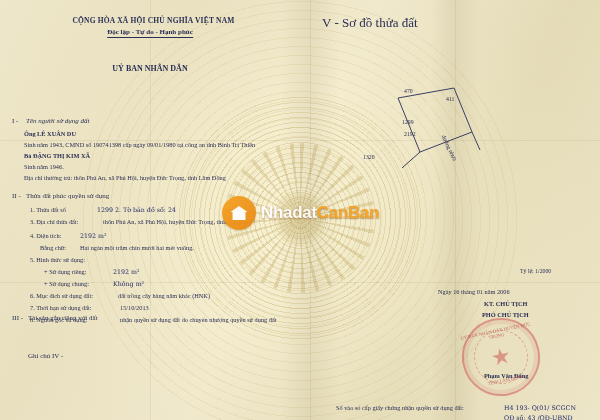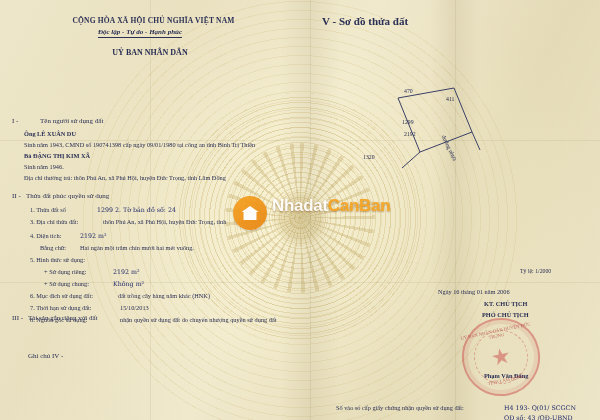--- a/index.html
+++ b/index.html
@@ -66,21 +66,21 @@
     content:"";position:absolute;left:10px;top:10px;right:10px;bottom:10px;border-radius:50%;
     border:1px dashed rgba(196,42,48,0.45);
   }
   .redstamp:after{
     content:"★";position:absolute;left:0;right:0;top:24px;text-align:center;
     font-size:22px;color:rgba(196,42,48,0.55);
   }
   .stamp-txt{position:absolute;width:74px;text-align:center;font-size:4.6px;color:rgba(168,36,42,0.85);}
 
   
-  .wm{position:absolute;left:233px;top:196px;display:flex;align-items:flex-start;gap:5px;opacity:.92;}
+  .wm{position:absolute;left:222px;top:196px;display:flex;align-items:center;gap:5px;opacity:.92;}
   .wm-logo{width:34px;height:34px;border-radius:50%;background:linear-gradient(145deg,#f6a21e,#e8830f);
     display:flex;align-items:center;justify-content:center;box-shadow:0 1px 2px rgba(0,0,0,.18);}
   .wm-logo span{display:block;width:17px;height:14px;background:#fff;
     clip-path:polygon(50% 0%,100% 42%,88% 42%,88% 100%,12% 100%,12% 42%,0% 42%);}
   .wm-text{font-family:"Liberation Sans",sans-serif;font-size:17px;font-weight:bold;color:#fff;
     text-shadow:0 1px 2px rgba(120,70,10,.55);letter-spacing:-.3px;}
   .wm-text i{font-style:normal;color:#f6a21e;}
 </style>
 </head>
 <body>
@@ -94,43 +94,43 @@
 
   <div class="crease cv" style="left:150px;top:0;"></div>
   <div class="crease cv" style="left:310px;top:0;"></div>
   <div class="crease cv" style="left:455px;top:0;"></div>
   <div class="crease ch" style="left:0;top:140px;"></div>
   <div class="crease ch" style="left:0;top:282px;"></div>
   <div class="shadowband" style="left:280px;top:0;width:60px;height:420px;"></div>
   <div class="shadowband" style="left:430px;top:0;width:50px;height:420px;"></div>
 
   <div class="txt c national" style="left:150px;top:16px;padding-left:7px;">CỘNG HÒA XÃ HỘI CHỦ NGHĨA VIỆT NAM</div>
-  <div class="txt c motto motto-u" style="left:140px;top:28px;font-style:italic;">Độc lập - Tự do - Hạnh phúc</div>
-  <div class="txt c ubnd" style="left:150px;top:48px;">UỶ BAN NHÂN DÂN</div>
+  <div class="txt c motto motto-u" style="left:150px;top:28px;">Độc lập - Tự do - Hạnh phúc</div>
+  <div class="txt c ubnd" style="left:150px;top:64px;">UỶ BAN NHÂN DÂN</div>
 
-  <div class="txt sec" style="left:322px;top:15px;font-size:11px;font-weight:bold;">V - Sơ đồ thửa đất</div>
+  <div class="txt sec" style="left:322px;top:15px;font-size:13px;">V - Sơ đồ thửa đất</div>
 
   <div class="mapbox" style="left:380px;top:80px;width:110px;height:90px;">
 
     <svg width="120" height="100" viewBox="0 0 120 100" style="position:absolute;left:0;top:0;">
       <polygon points="18,18 74,8 92,52 40,72" fill="none" stroke="#3b3f66" stroke-width="1"></polygon>
       <line x1="40" y1="72" x2="22" y2="88" stroke="#3b3f66" stroke-width="1"></line>
       <line x1="92" y1="52" x2="100" y2="70" stroke="#3b3f66" stroke-width="1"></line>
     </svg>
   </div>
 
   <div class="txt tiny" style="left:404px;top:88px;">470</div>
   <div class="txt tiny" style="left:446px;top:96px;">411</div>
   <div class="txt tiny" style="left:402px;top:119px;">1299</div>
   <div class="txt tiny" style="left:404px;top:131px;">2192</div>
   <div class="txt tiny" style="left:363px;top:154px;">1320</div>
   <div class="txt tiny" style="left:446px;top:134px;transform:rotate(64deg);transform-origin:0 0;">đường nhựa</div>
 
   <div class="txt sec" style="left:12px;top:117px;">I -</div>
-  <div class="txt sec" style="left:40px;top:117px;">Tên người sử dụng đất</div>
+  <div class="txt sec" style="left:26px;top:117px;font-style:italic;">Tên người sử dụng đất</div>
 
   <div class="txt small b" style="left:24px;top:130px;">Ông LÊ XUÂN DU</div>
   <div class="txt small" style="left:24px;top:141px;">Sinh năm 1943, CMND số 190741398 cấp ngày 09/01/1980 tại công an tỉnh Bình Trị Thiên</div>
   <div class="txt small b" style="left:24px;top:152px;">Bà ĐẶNG THỊ KIM XÃ</div>
   <div class="txt small" style="left:24px;top:163px;">Sinh năm 1946.</div>
   <div class="txt small" style="left:24px;top:174px;">Địa chỉ thường trú: thôn Phú An, xã Phú Hội, huyện Đức Trọng, tỉnh Lâm Đồng</div>
 
   <div class="txt sec" style="left:12px;top:192px;text-align:center;">II -</div>
   <div class="txt sec" style="left:26px;top:192px;">Thửa đất phúc quyền sử dụng</div>
 

